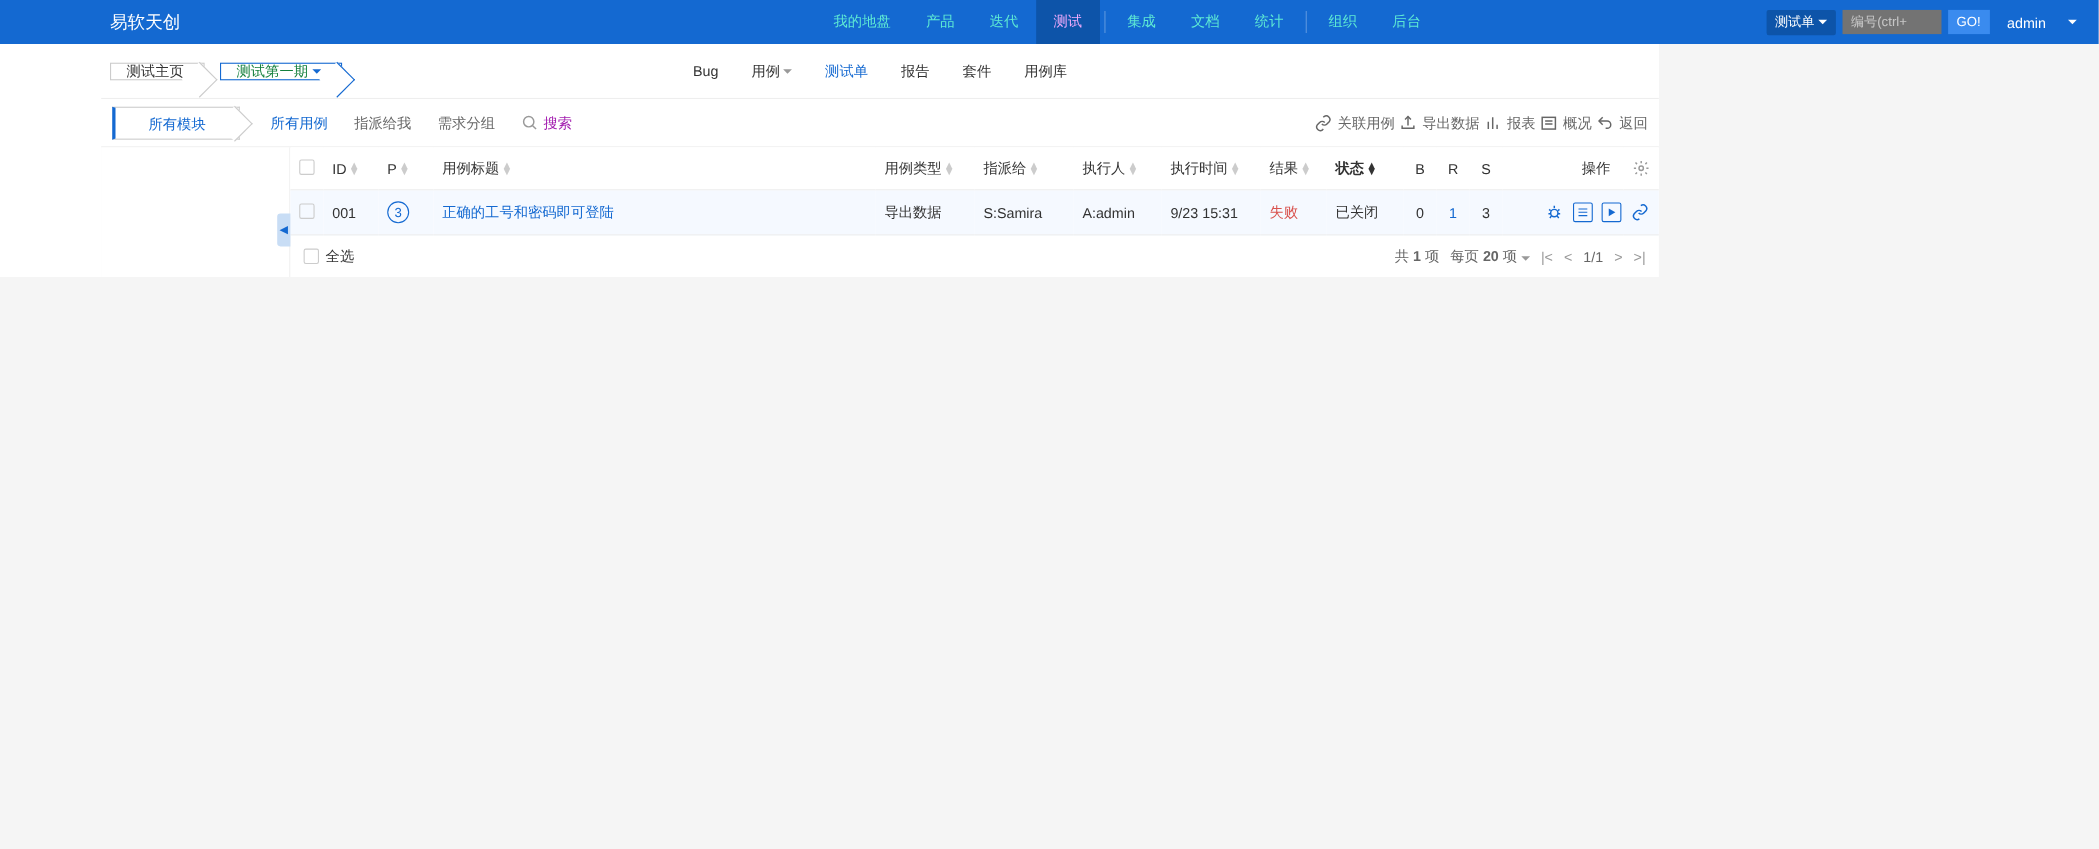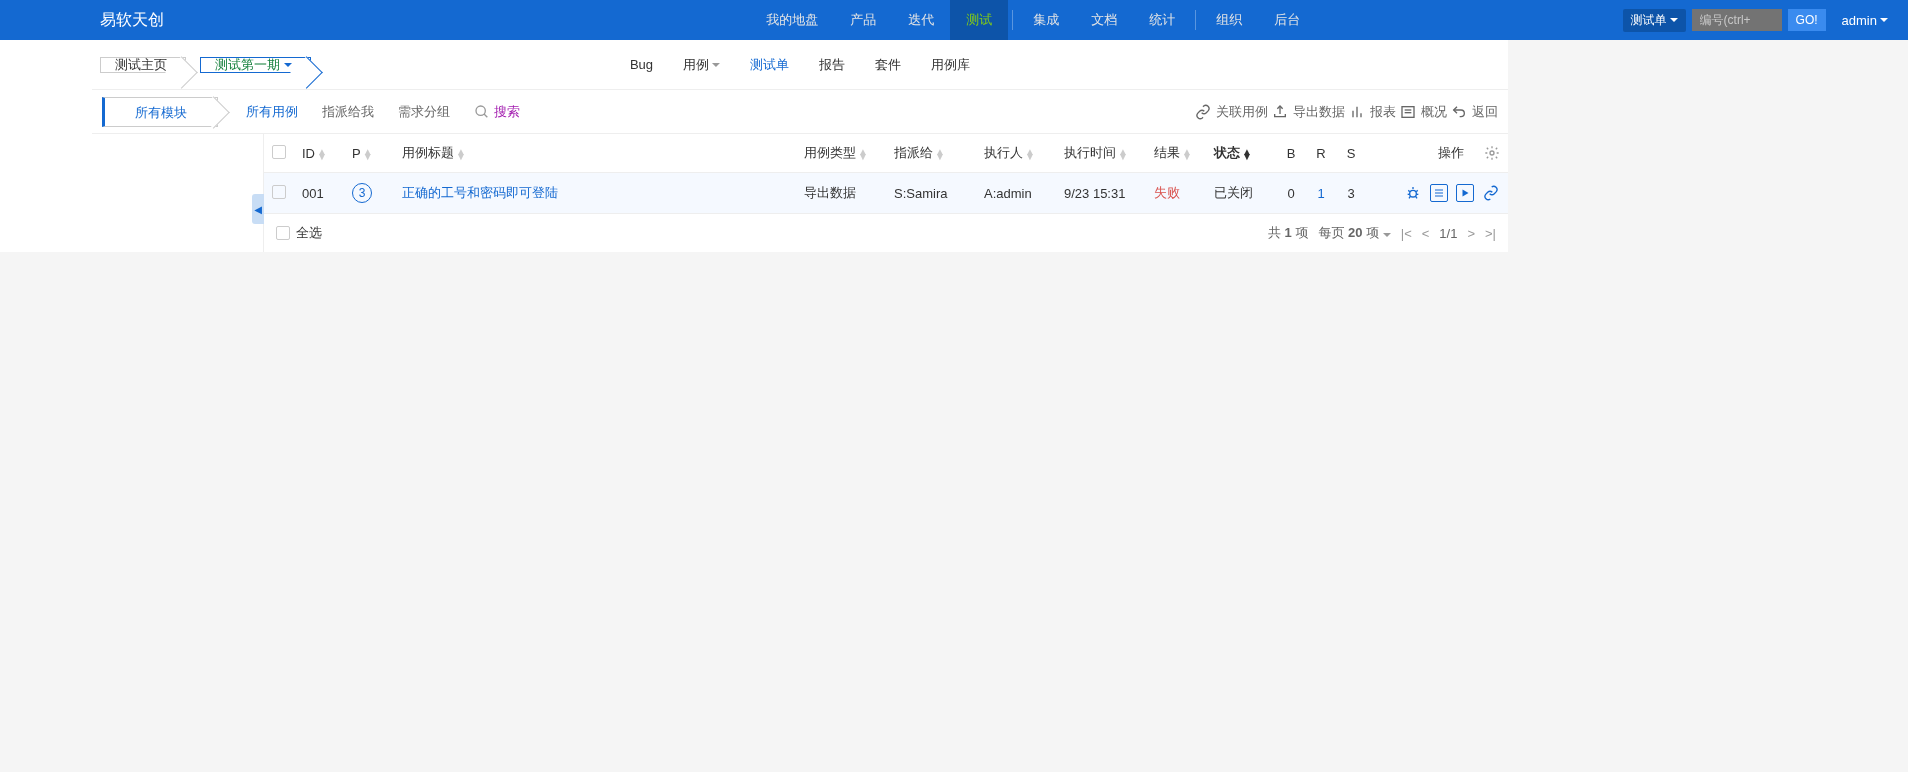--- a/index.html
+++ b/index.html
@@ -2,29 +2,29 @@
 <html><head>
 <meta charset="utf-8">
 <style>
 * { margin: 0; padding: 0; box-sizing: border-box; }
 body { font-family: "Microsoft YaHei", -apple-system, sans-serif; font-size: 13px; color: #333; background: #f5f5f5; }
 
 
 .topbar { background: #1469d1; height: 40px; display: flex; align-items: center; color: #fff; padding: 0 20px 0 100px; }
 .brand { font-size: 16px; margin-right: auto; }
 .topnav { display: flex; align-items: center; height: 100%; margin-left: 280px; }
-.topnav-item { padding: 0 16px; height: 100%; display: flex; align-items: center; cursor: pointer; color: #e5e5e5; }
-.topnav-item.active { background: #0d54a9; color: #84cc16; }
+.topnav-item { padding: 0 16px; height: 100%; display: flex; align-items: center; cursor: pointer; color: #5eead4; }
+.topnav-item.active { background: #0d54a9; color: #f0abfc; }
 .topnav-sep { width: 1px; height: 20px; background: rgba(255,255,255,0.3); margin: 0 4px; }
 .topnav-right { margin-left: auto; display: flex; align-items: center; gap: 6px; }
 .search-type { background: #0d54a9; color: #fff; padding: 3px 8px; border-radius: 2px; cursor: pointer; font-size: 12px; display: flex; align-items: center; gap: 3px; }
 .search-input { background: #737373; border: none; color: #fff; padding: 4px 8px; width: 90px; font-size: 12px; }
 .search-input::placeholder { color: rgba(255,255,255,0.6); }
 .go-btn { background: #3a8bef; color: #fff; border: none; padding: 4px 8px; cursor: pointer; font-size: 12px; }
-.user { display: flex; align-items: center; gap: 3px; cursor: pointer; margin-left: 10px; }
+.user { display: flex; align-items: center; gap: 20px; cursor: pointer; margin-left: 10px; }
 .caret { width: 0; height: 0; border-left: 4px solid transparent; border-right: 4px solid transparent; border-top: 4px solid currentColor; display: inline-block; }
 
 
 .page { padding: 0 0 0 92px; margin-right: 400px; background: #fff; }
 .breadcrumb-row { display: flex; align-items: center; height: 50px; padding: 0 8px; background: #fff; border-bottom: 1px solid #eee; position: relative; }
 .crumb-group { display: flex; align-items: center; }
 .crumb { position: relative; height: 16px; line-height: 30px; padding: 0 18px 0 14px; border: 1px solid #ccc; margin-right: 14px; background: #fff; cursor: pointer; display: flex; align-items: center; gap: 4px; }
 .crumb::after { content: ""; position: absolute; right: -8px; top: 3px; width: 22px; height: 22px; border-top: 1px solid #ccc; border-right: 1px solid #ccc; transform: rotate(45deg); background: #fff; z-index: 1; }
 .crumb.active { border-color: #1469d1; color: #15803d; }
 .crumb.active::after { border-color: #1469d1; }

